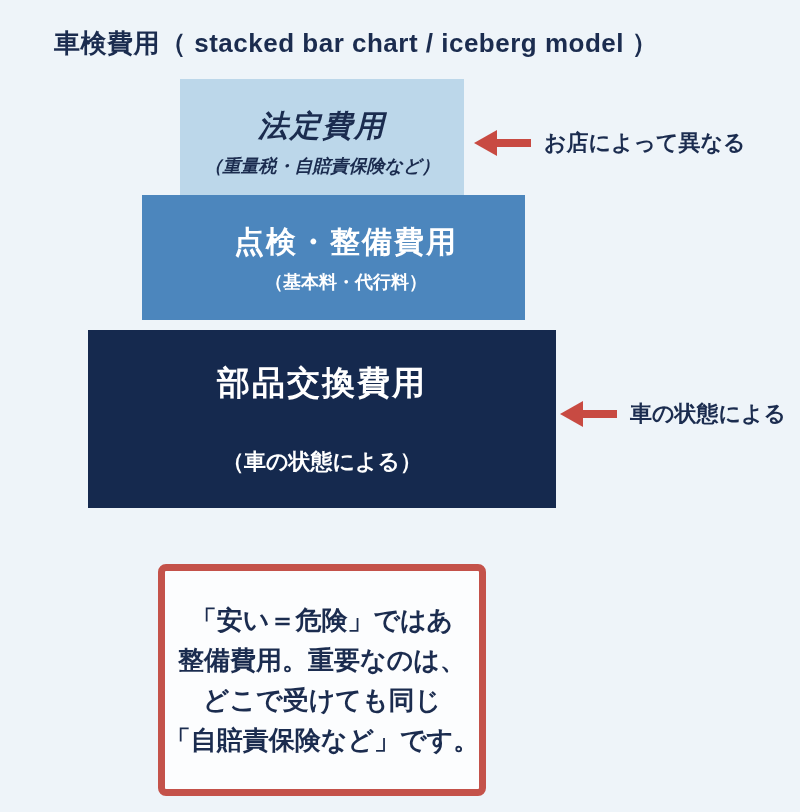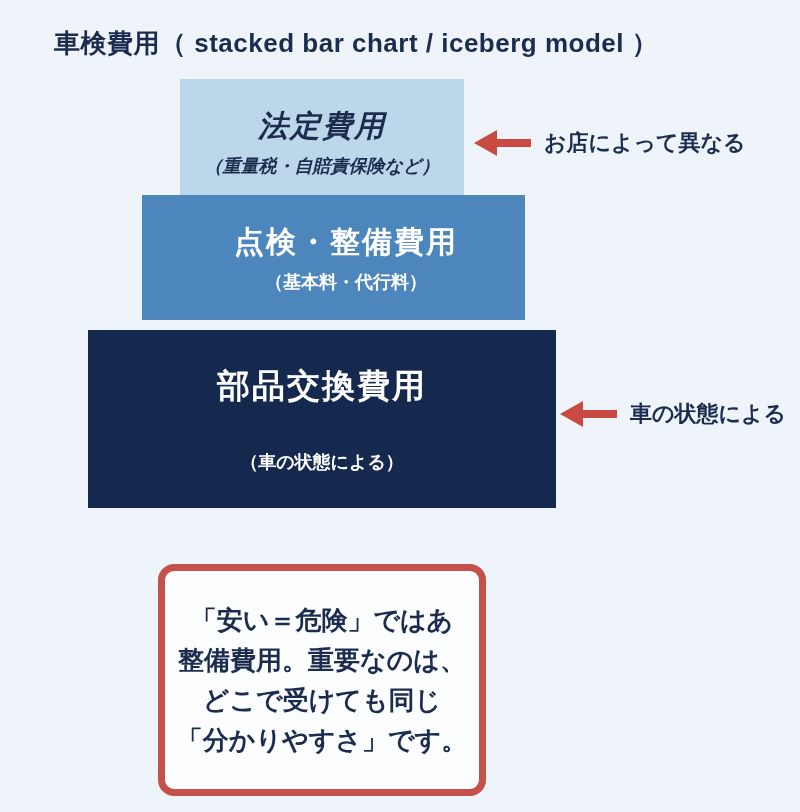--- a/index.html
+++ b/index.html
@@ -24,21 +24,21 @@
   .bar{
     position:absolute;display:flex;flex-direction:column;
     align-items:center;justify-content:center;text-align:center;
   }
   .bar-legal{left:180px;top:79px;width:284px;height:126px;font-style:italic;}
   .bar-inspection{left:142px;top:195px;width:358px;height:125px;padding-left:25px;}
   .bar-parts{left:88px;top:330px;width:468px;height:178px;}
   .bar-main{font-size:30px;letter-spacing:2px;white-space:nowrap;}
   .bar-sub{font-size:18px;margin-top:7px;white-space:nowrap;}
   .bar-parts .bar-main{font-size:33px;}
-  .bar-parts .bar-sub{font-size:18px;}
+  .bar-parts .bar-sub{font-size:22px;}
 
   .annotation{position:absolute;display:flex;align-items:center;gap:13px;}
   .ann-1{left:474px;top:128px;}
   .ann-2{left:504px;top:253px;}
   .ann-3{left:560px;top:399px;}
   .ann-label{font-size:22px;white-space:nowrap;}
 
   .arrow{position:relative;width:57px;height:26px;flex:none;}
   .arrow .head{
     position:absolute;left:0;top:0;width:0;height:0;
@@ -46,21 +46,21 @@
     border-bottom:13px solid transparent;
     border-right:23px solid var(--red);
   }
   .arrow .shaft{
     position:absolute;left:21px;top:9px;width:36px;height:8px;
     background:var(--red);
   }
 
   .note-box{
     position:absolute;left:158px;top:564px;width:328px;height:232px;
-    background:#fcfdfe;border:7px solid #c4524a;border-radius:16px;
+    background:#fcfdfe;border:7px solid #c4524a;border-radius:8px;
     box-sizing:border-box;
     display:flex;flex-direction:column;align-items:center;justify-content:center;
     text-align:center;
   }
   .note-line{display:block;font-size:26px;line-height:40px;white-space:nowrap;}
 </style>
 </head>
 <body>
 
 <div class="stage">
@@ -96,16 +96,16 @@
       <span class="head"></span>
       <span class="shaft"></span>
     </span>
     <span class="ann-label">車の状態による</span>
   </div>
 
   <div class="note-box">
     <span class="note-line">「安い＝危険」ではあ</span>
     <span class="note-line">整備費用。重要なのは、</span>
     <span class="note-line">どこで受けても同じ</span>
-    <span class="note-line">「分かりやすさ」です。</span>
+    <span class="note-line">「自賠責保険など」です。</span>
   </div>
 
 </div>
 
 </body></html>

